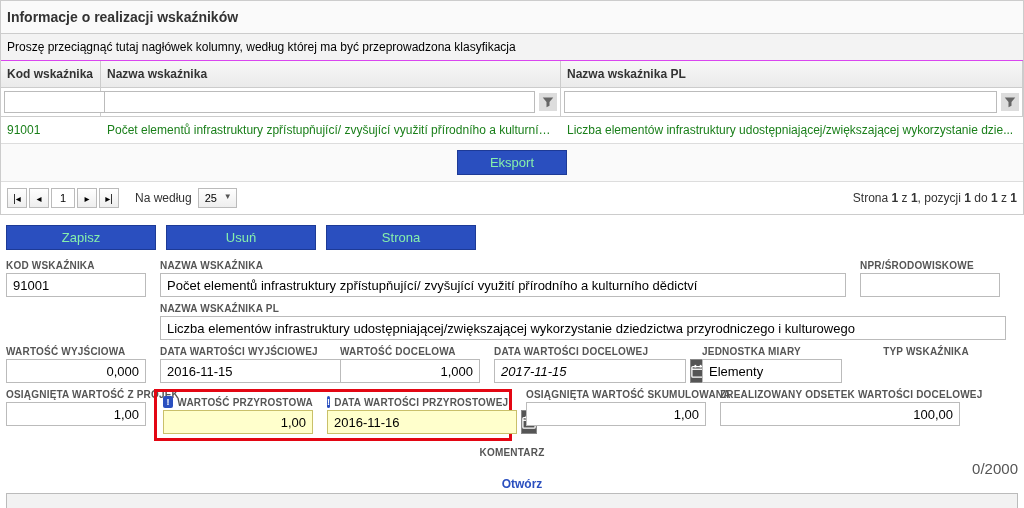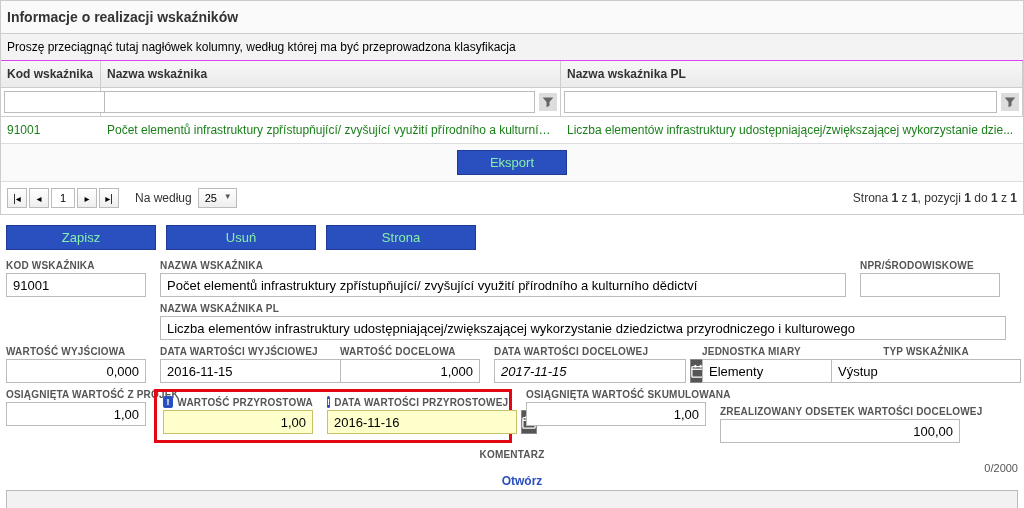--- a/index.html
+++ b/index.html
@@ -47,21 +47,21 @@
   .w-jed { width: 140px; margin-left: 28px; }
   .w-typ { width: 140px; align-items: center; }
   .input-with-btn { display: flex; gap: 4px; }
   .cal-btn { width: 26px; height: 24px; border: 1px solid #888; background: #555; color: #fff; display: inline-flex; align-items: center; justify-content: center; cursor: pointer; }
   .cal-btn svg { width: 14px; height: 14px; fill: #fff; }
   .highlight-box { border: 3px solid #e30613; padding: 4px 6px; margin-left: -6px; }
   .field-label-req { display: flex; align-items: center; gap: 4px; }
   .req-icon { width: 12px; height: 12px; background: #2a4fbf; color: #fff; font-size: 9px; font-weight: bold; display: inline-flex; align-items: center; justify-content: center; border-radius: 2px; }
   .yellow-input { background: #ffffcc !important; border: 1px solid #c9c06a !important; }
   .comment-row { display: flex; align-items: center; margin-top: 4px; flex-direction: column; }
-  .comment-counter { margin-left: auto; font-size: 11px; color: #555; }
+  .comment-counter { margin-left: auto; font-size: 15px; color: #555; }
   .open-link { color: #2a4fbf; font-weight: bold; margin-left: 20px; cursor: pointer; font-size: 12px; }
   .comment-box { width: 100%; height: 26px; border: 1px solid #bbb; background: #f2f2f2; margin-top: 2px; }
 </style>
 </head>
 <body>
 
 <div class="panel">
   <div class="panel-title">Informacje o realizacji wskaźników</div>
   <div class="drag-hint">Proszę przeciągnąć tutaj nagłówek kolumny, według której ma być przeprowadzona klasyfikacja</div>
 
@@ -193,21 +193,20 @@
             </svg>
           </button>
       </div>
     </div>
     <div class="field w-jed">
       <span class="field-label">JEDNOSTKA MIARY</span>
       <input value="Elementy" style="">
     </div>
     <div class="field w-typ">
       <span class="field-label">TYP WSKAŹNIKA</span>
-      <input value="Výstup" style="">
     </div>
   </div>
 
   <div class="row">
     <div class="field w-small">
       <span class="field-label">OSIĄGNIĘTA WARTOŚĆ Z PROJEK</span>
       <input class="num-right" value="1,00" style="">
     </div>
 
     <div class="highlight-box">
@@ -236,21 +235,21 @@
               </button>
           </div>
         </div>
       </div>
     </div>
 
     <div class="field" style="width:180px;">
       <span class="field-label">OSIĄGNIĘTA WARTOŚĆ SKUMULOWANA</span>
       <input class="num-right" value="1,00" style="">
     </div>
-    <div class="field" style="width:240px;margin-top:17px;">
+    <div class="field" style="width:240px;">
       <span class="field-label">ZREALIZOWANY ODSETEK WARTOŚCI DOCELOWEJ</span>
       <input class="num-right" value="100,00" style="">
     </div>
   </div>
 
   <div class="comment-row">
     <span class="field-label">KOMENTARZ</span>
     <span class="comment-counter">0/2000</span>
     <span class="open-link">Otwórz</span>
   </div>

